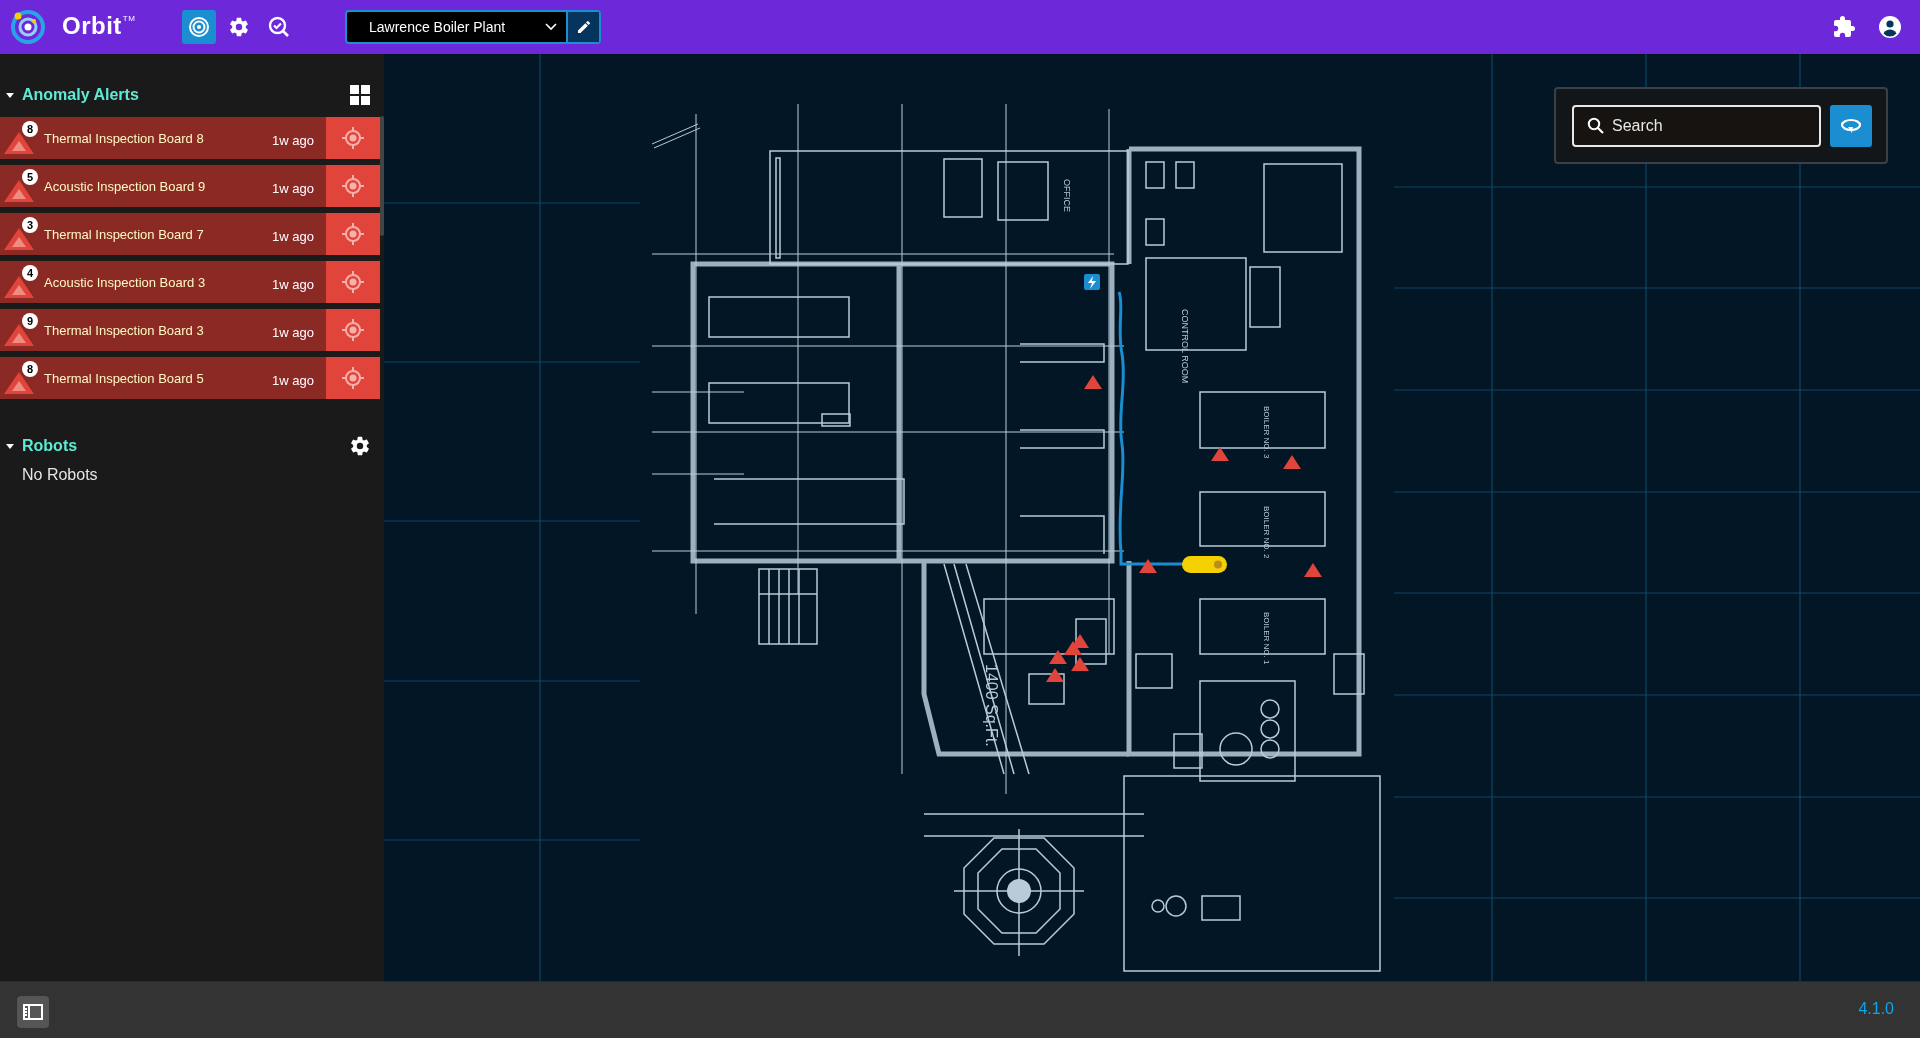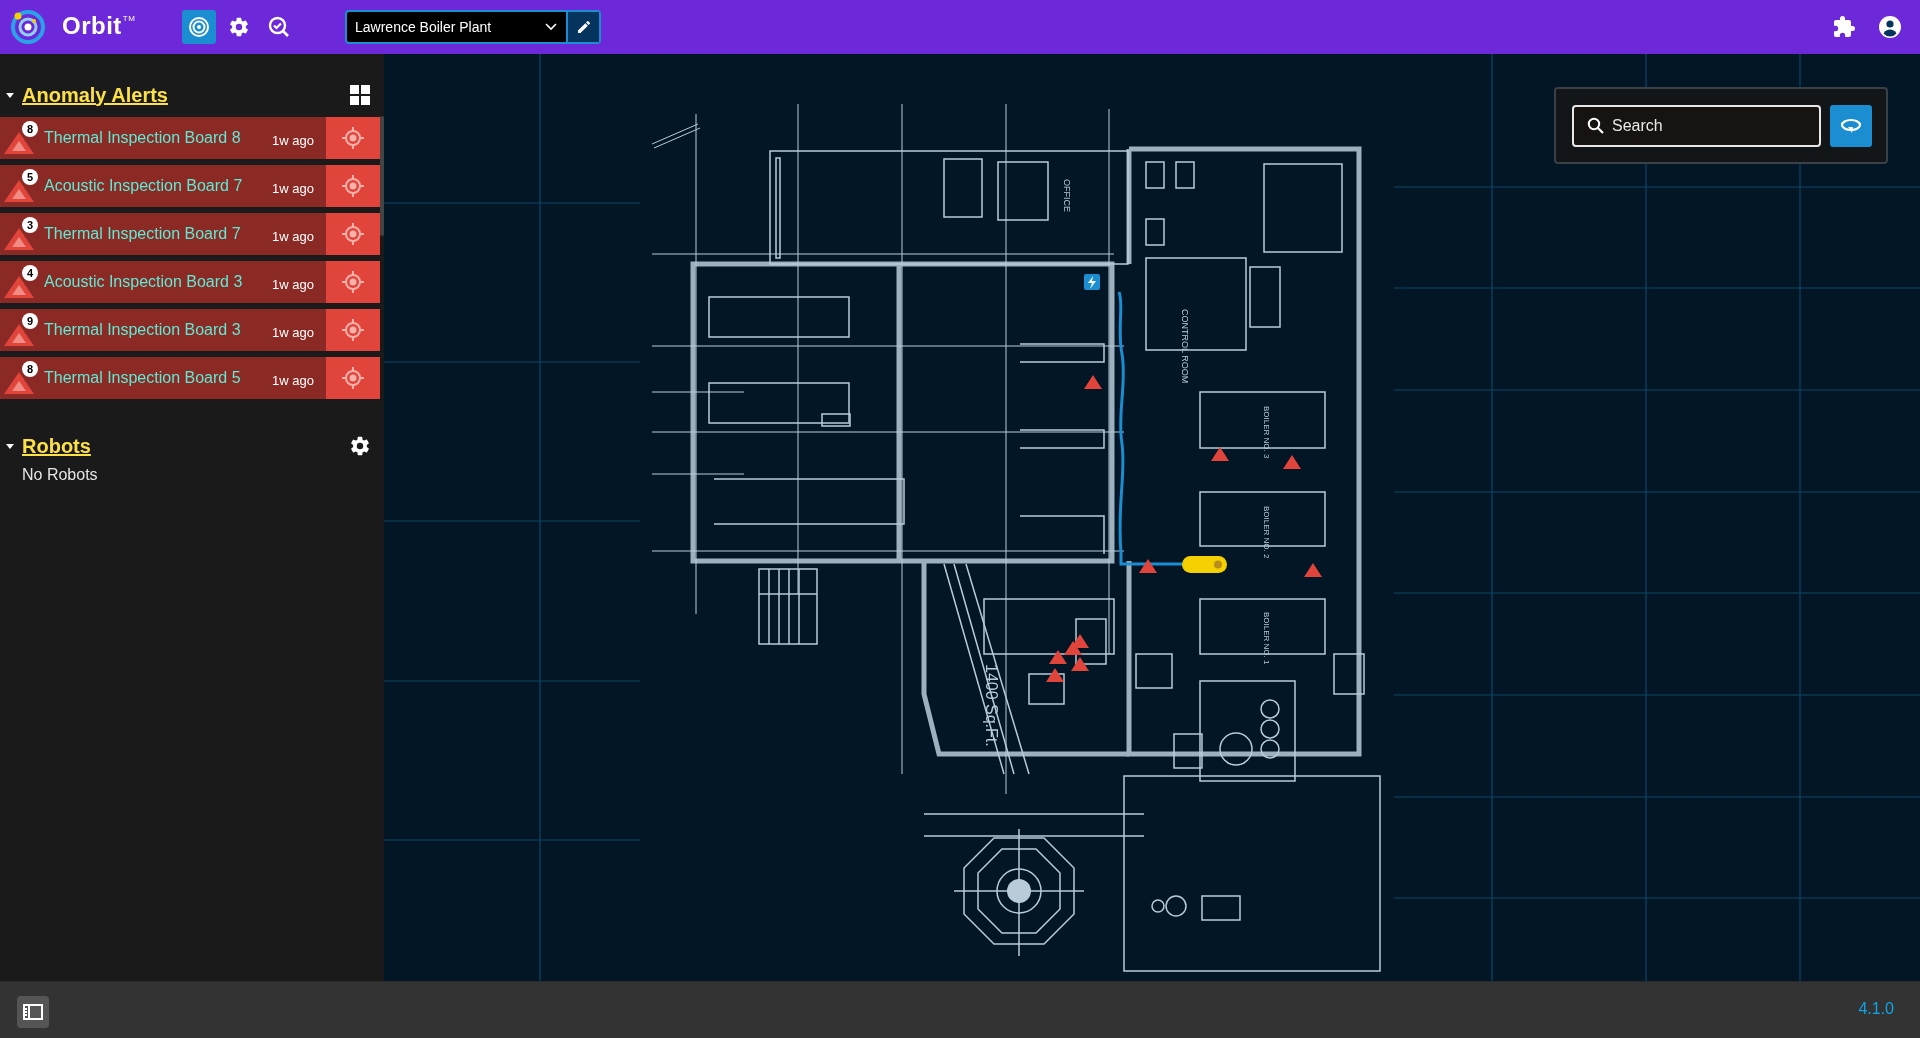--- a/index.html
+++ b/index.html
@@ -5,37 +5,37 @@
   * { box-sizing: border-box; margin: 0; padding: 0; }
   html, body { width: 1920px; height: 1038px; overflow: hidden; background: #021626; font-family: "Liberation Sans", "DejaVu Sans", sans-serif; color: #fff; }
 
   
   .header { position: absolute; left: 0; top: 0; width: 1920px; height: 54px; background: #6d28d9; }
   .logo { position: absolute; left: 10px; top: 9px; width: 36px; height: 36px; }
   .brand { position: absolute; left: 62px; top: 12px; font-size: 24px; font-weight: bold; letter-spacing: 0.5px; color: #fff; }
   .brand sup { font-size: 8px; font-weight: normal; position: relative; top: -4px; margin-left: 1px; }
   .hbtn { position: absolute; top: 10px; width: 34px; height: 34px; border-radius: 3px; display: flex; align-items: center; justify-content: center; cursor: pointer; }
   .hbtn.active { background: #1a8ed1; }
-  .site-select { position: absolute; left: 345px; top: 10px; width: 256px; height: 34px; border: 2px solid #1a8ed1; border-radius: 4px; background: #000; display: flex; }
+  .site-select { position: absolute; left: 345px; top: 10px; width: 256px; height: 34px; border: 2px solid #1a8ed1; border-radius: 4px; background: #000; display: flex; padding-left: 14px; }
   .site-select .val { flex: 1; display: flex; align-items: center; padding-left: 8px; font-size: 14px; color: #fff; cursor: pointer; }
   .site-select .chev { width: 30px; display: flex; align-items: center; justify-content: center; cursor: pointer; }
   .site-select .edit { width: 33px; border-left: 2px solid #1a8ed1; background: #05355f; display: flex; align-items: center; justify-content: center; cursor: pointer; }
 
   
   .sidebar { position: absolute; left: 0; top: 54px; width: 384px; height: 927px; background: #1a1a1a; }
   .sb-scroll { position: absolute; left: 380px; top: 62px; width: 4px; height: 120px; background: #444; border-radius: 2px; }
   .section-head { position: absolute; left: 0; width: 384px; height: 30px; display: flex; align-items: center; }
   .section-head .caret { width: 0; height: 0; border-left: 4px solid transparent; border-right: 4px solid transparent; border-top: 5px solid #fff; margin-left: 6px; margin-right: 8px; cursor: pointer; }
-  .section-head .title { font-size: 20px; font-weight: bold; color: #fde047; text-decoration: underline; }
+  .section-head .title { font-size: 16px; font-weight: bold; color: #5eead4; }
   .section-head .tool { position: absolute; right: 12px; top: 3px; width: 24px; height: 24px; display: flex; align-items: center; justify-content: center; cursor: pointer; }
 
   .alert-row { position: absolute; left: 0; width: 380px; height: 42px; background: #8b2a25; display: flex; align-items: center; cursor: pointer; }
   .alert-row .tri { position: relative; width: 40px; height: 42px; }
   .alert-row .badge { position: absolute; left: 22px; top: 4px; width: 16px; height: 16px; border-radius: 50%; background: #fff; color: #000; font-size: 11px; font-weight: bold; display: flex; align-items: center; justify-content: center; }
-  .alert-row .name { font-size: 16px; color: #5eead4; width: 232px; white-space: nowrap; padding-left: 4px; }
+  .alert-row .name { font-size: 13px; color: #fef9c3; width: 232px; white-space: nowrap; padding-left: 4px; }
   .alert-row .time { font-size: 13px; color: #fff; width: 52px; padding-top: 4px; }
   .alert-row .locate { width: 54px; height: 42px; background: #e0443a; display: flex; align-items: center; justify-content: center; cursor: pointer; margin-left: auto; }
 
   .no-robots { position: absolute; left: 22px; top: 412px; font-size: 16px; color: #e5e5e5; }
 
   
   .footer { position: absolute; left: 0; top: 981px; width: 1920px; height: 57px; background: #333333; border-top: 1px solid #2a2a2a; }
   .panel-toggle { position: absolute; left: 17px; top: 14px; width: 32px; height: 32px; border-radius: 4px; background: #555; display: flex; align-items: center; justify-content: center; cursor: pointer; }
   .version { position: absolute; right: 26px; top: 18px; font-size: 16px; color: #0ea5e9; }
 
@@ -151,21 +151,21 @@
   </div>
 
   <div class="alert-row" style="top:111px;">
     <div class="tri">
       <svg width="32" height="24" viewBox="0 0 32 24" style="position:absolute;left:3px;top:14px;">
           <path d="M16 1L31 23H1z" fill="#e0443a"></path>
           <path d="M16 10L23 20H9z" fill="#f08c84"></path>
         </svg>
       <span class="badge">5</span>
     </div>
-    <span class="name">Acoustic Inspection Board 7</span>
+    <span class="name">Acoustic Inspection Board 9</span>
     <span class="time">1w ago</span>
     <div class="locate">
       <svg width="24" height="24" viewBox="0 0 24 24">
           <circle cx="12" cy="12" r="7" fill="none" stroke="#f5b1aa" stroke-width="2"></circle>
           <circle cx="12" cy="12" r="3.5" fill="#f5b1aa"></circle>
           <path d="M12 1v4M12 19v4M1 12h4M19 12h4" stroke="#f5b1aa" stroke-width="2"></path>
         </svg>
     </div>
   </div>
 

